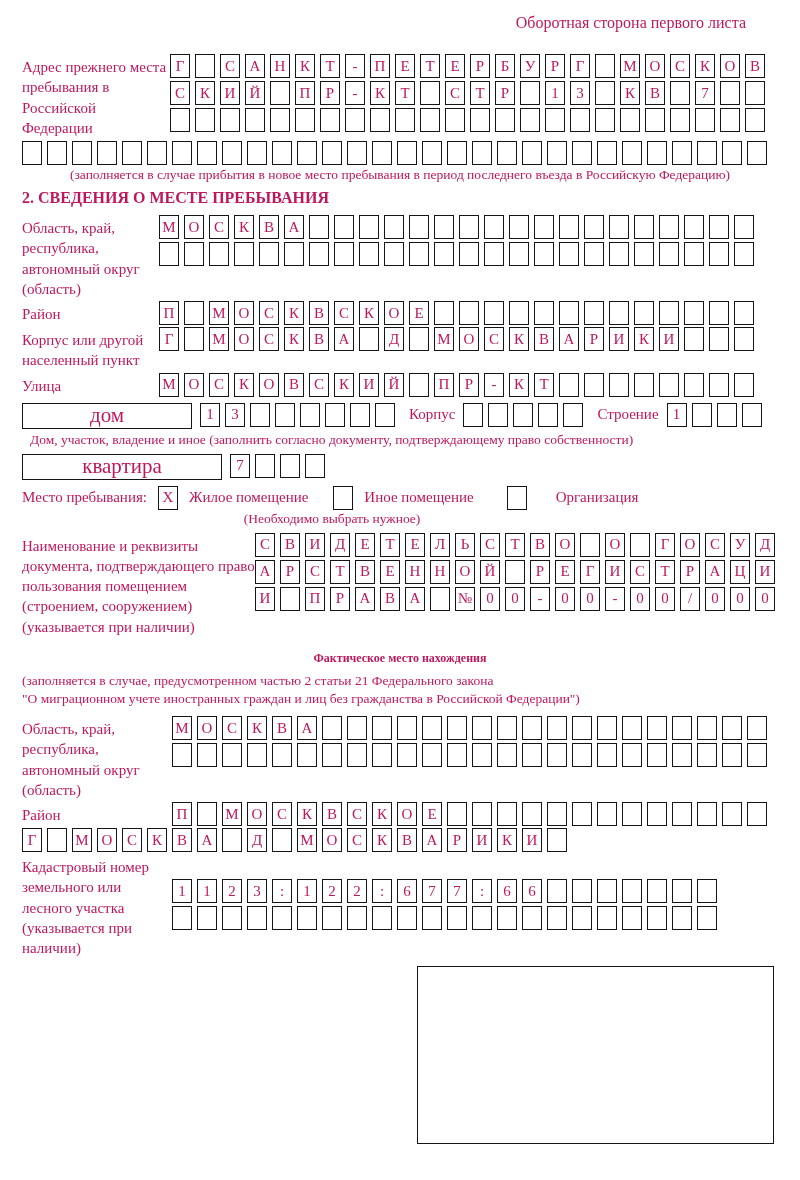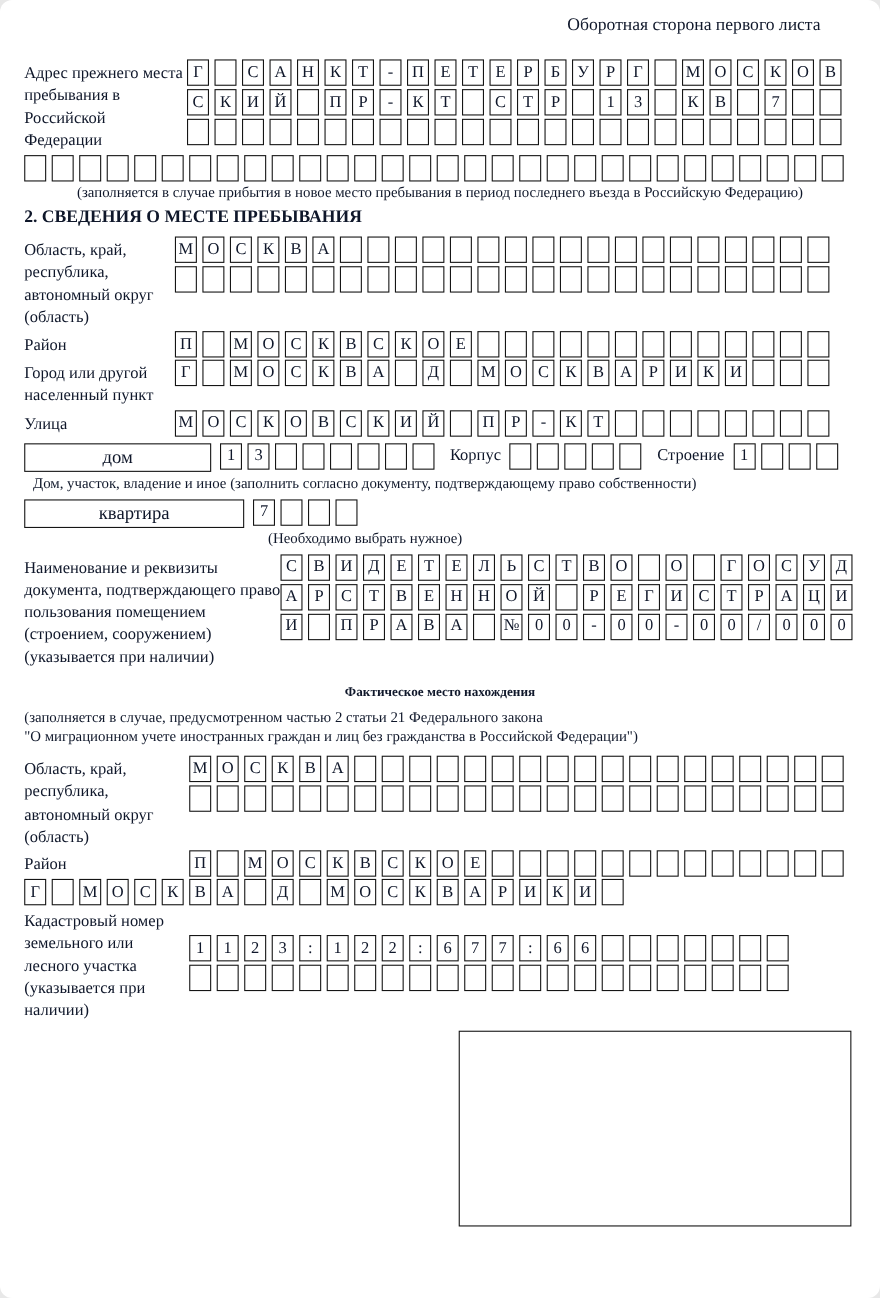--- a/index.html
+++ b/index.html
@@ -1,20 +1,20 @@
 <!DOCTYPE html>
 <html><head>
 <meta charset="utf-8">
 <style>
   * { margin:0; padding:0; box-sizing:border-box; }
   html,body { background:#e8e8e8; }
   .page {
     width:800px; height:1180px; margin:0 auto; background:#ffffff;
-    color:#0f172a; font-family:"Liberation Serif", serif; font-size:15px;
-    padding:14px 22px 10px 22px; overflow:hidden; position:relative;border-radius:11px;
+    color:#be185d; font-family:"Liberation Serif", serif; font-size:15px;
+    padding:14px 22px 10px 22px; overflow:hidden; position:relative;
   }
   .hdr { text-align:right; font-size:16px; padding-right:32px; margin-bottom:22px; }
 
   .rowflex { display:flex; align-items:flex-start; margin-bottom:2px; }
   .lbl { line-height:1.35; padding-top:3px; }
   .w148 { width:148px; min-width:148px; }
   .w135 { width:137px; min-width:137px; }
   .w150 { width:150px; min-width:150px; }
   .w230 { width:233px; min-width:233px; }
   .cellscol { display:flex; flex-direction:column; gap:3px; }
@@ -26,21 +26,21 @@
     font-size:15px; line-height:1; flex:0 0 auto;
   }
   .fullrow { margin-top:3px; }
 
   .caption { font-size:13.5px; text-align:center; margin:2px 0 6px 0; }
   .sec-title { font-weight:bold; font-size:16px; text-align:left; margin:6px 0 8px 0; }
 
   .houserow { display:flex; align-items:flex-start; margin:6px 0 2px 0; }
   .namedbox {
     border:1.5px solid #151515; height:26px; display:flex;
-    align-items:center; justify-content:center; font-size:17px;
+    align-items:center; justify-content:center; font-size:21px;
   }
   .boxdom { width:170px; margin-right:8px; }
   .boxkv  { width:200px; margin-right:8px; }
   .inlbl { padding:3px 8px 0 14px; white-space:nowrap; }
   .cap-left { font-size:13.5px; text-align:left; margin:3px 0 5px 8px; }
 
   .stayrow { display:flex; align-items:center; gap:11px; margin:6px 0 1px 0; }
   .staynote { font-size:13.5px; text-align:center; width:300px; margin-left:160px; margin-bottom:6px; }
 
   .fact-title { font-weight:bold; font-size:12px; text-align:center; margin:14px 0 6px 0; }
@@ -259,21 +259,21 @@
         <span class="cell"></span>
         <span class="cell"></span>
         <span class="cell"></span>
         <span class="cell"></span>
         <span class="cell"></span>
         <span class="cell"></span>
       </div>
   </div>
 
   <div class="rowflex">
-    <div class="lbl w135">Город или другой населенный пункт</div>
+    <div class="lbl w135">Корпус или другой населенный пункт</div>
     <div class="cellrow">
         <span class="cell">Г</span>
         <span class="cell"></span>
         <span class="cell">М</span>
         <span class="cell">О</span>
         <span class="cell">С</span>
         <span class="cell">К</span>
         <span class="cell">В</span>
         <span class="cell">А</span>
         <span class="cell"></span>
@@ -358,20 +358,35 @@
   <div class="houserow">
     <div class="namedbox boxkv">квартира</div>
     <div class="cellrow">
         <span class="cell">7</span>
         <span class="cell"></span>
         <span class="cell"></span>
         <span class="cell"></span>
       </div>
   </div>
 
+  <div class="stayrow">
+    <span>Место пребывания:</span>
+    <div class="cellrow">
+        <span class="cell">X</span>
+      </div>
+    <span>Жилое помещение</span>
+    <div class="cellrow" style="margin-left:14px;">
+        <span class="cell"></span>
+      </div>
+    <span>Иное помещение</span>
+    <div class="cellrow" style="margin-left:22px;">
+        <span class="cell"></span>
+      </div>
+    <span style="margin-left:18px;">Организация</span>
+  </div>
   <div class="staynote">(Необходимо выбрать нужное)</div>
 
   <div class="rowflex">
     <div class="lbl w230">Наименование и реквизиты документа, подтверждающего право пользования помещением (строением, сооружением) (указывается при наличии)</div>
     <div class="cellscol">
       <div class="cellrow">
           <span class="cell">С</span>
           <span class="cell">В</span>
           <span class="cell">И</span>
           <span class="cell">Д</span>

